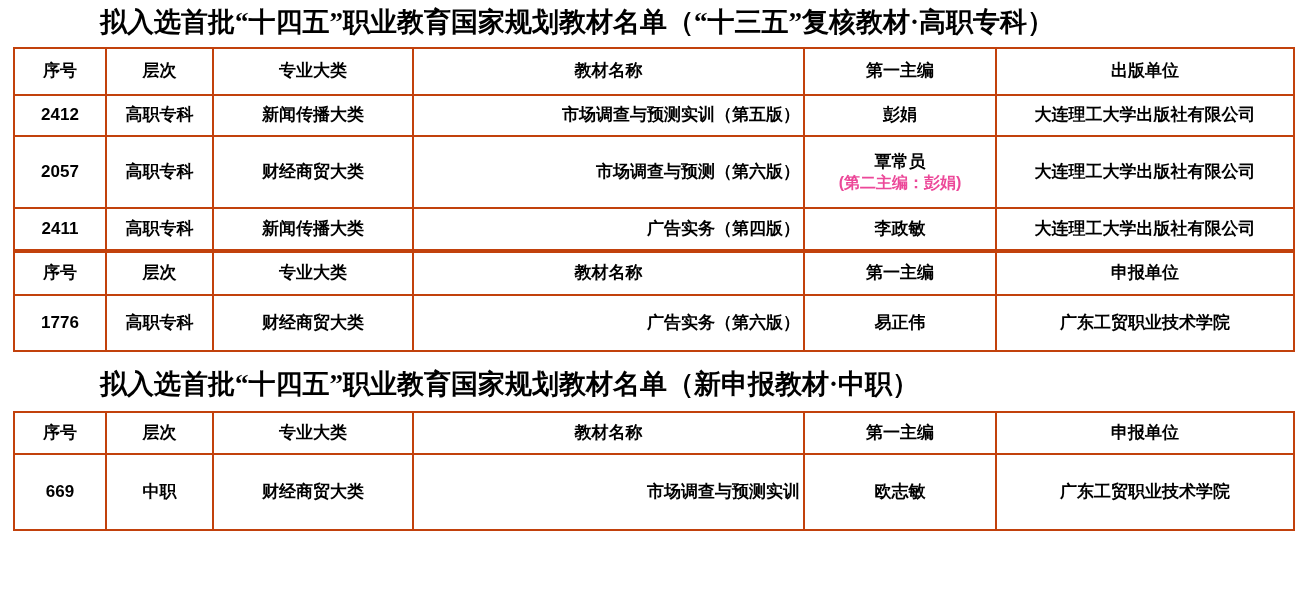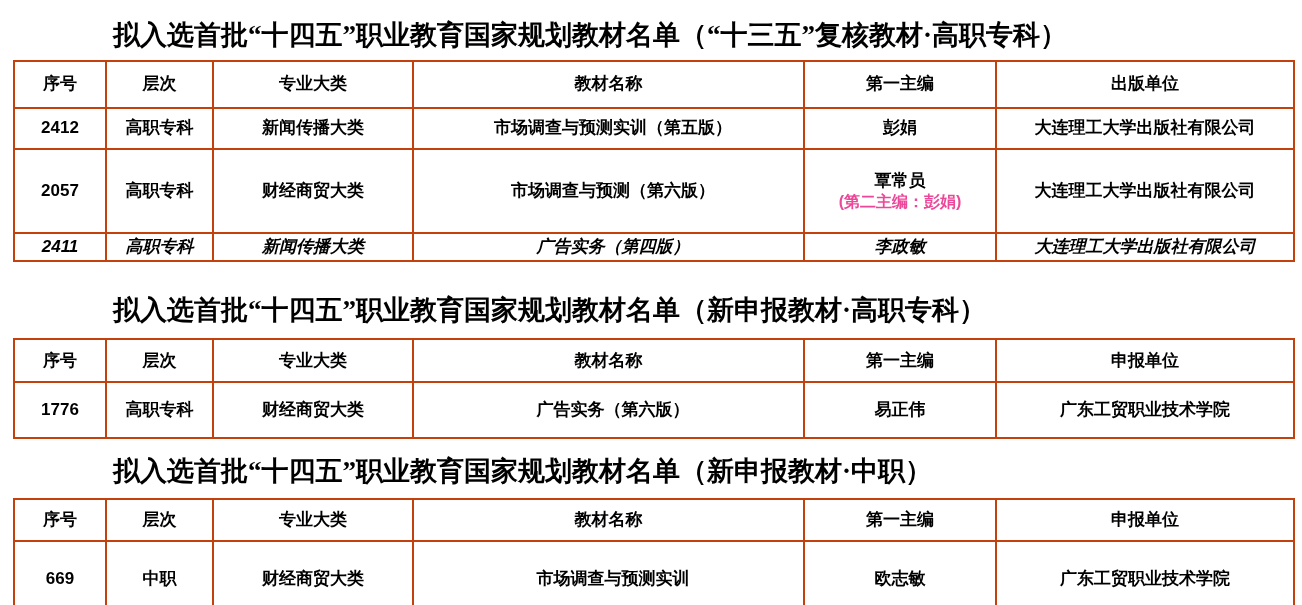--- a/index.html
+++ b/index.html
@@ -1,39 +1,39 @@
 <!DOCTYPE html>
 <html><head>
 <meta charset="utf-8">
 <style>
   html,body{margin:0;padding:0;background:#ffffff;}
   body{width:1302px;height:605px;overflow:hidden;color:#000;
        font-family:"Liberation Sans","DejaVu Sans",sans-serif;}
   .section-title{
     font-family:"Liberation Serif","DejaVu Serif",serif;
     font-weight:bold;font-size:27px;line-height:30px;
-    margin:13px;padding-left:100px;white-space:nowrap;
+    margin:0;padding-left:100px;white-space:nowrap;
   }
   .section-1 .section-title{padding-top:7px;margin-bottom:10px;}
   .section-2 .section-title{margin-top:33px;margin-bottom:13px;}
   .section-3 .section-title{margin-top:17px;margin-bottom:12px;}
 
   table.tbl{border-collapse:collapse;table-layout:fixed;width:1280px;margin-left:13px;}
   .tbl th,.tbl td{
     border:2px solid #c2410c;box-sizing:border-box;
     font-weight:bold;font-size:17px;line-height:1.3;
     text-align:center;vertical-align:middle;padding:2px 3px;
   }
-  .tbl td.name{text-align:center;padding-left:12px;}
+  .tbl td.name{text-align:right;padding-left:12px;}
   .editor-note{color:#ec4899;font-size:16px;}
 
   .section-1 tr.hdr{height:47px;}
   .section-1 tbody tr:nth-child(1){height:41px;}
-  .section-1 tbody tr:nth-child(2){height:84px;}
-  .section-1 tbody tr:nth-child(3){height:28px;font-style:italic;}
+  .section-1 tbody tr:nth-child(2){height:72px;}
+  .section-1 tbody tr:nth-child(3){height:42px;}
   .section-2 tr.hdr{height:43px;}
   .section-2 tbody tr{height:56px;margin-left:48px;}
   .section-3 tr.hdr{height:42px;}
   .section-3 tbody tr{height:76px;}
 </style>
 </head>
 <body>
 
 <div id="sections">
   <section class="section section-1">
@@ -87,21 +87,20 @@
             <td>
               <div>李政敏</div>
             </td>
             <td>大连理工大学出版社有限公司</td>
           </tr>
         </tbody>
     </table>
   </section>
 
   <section class="section section-2">
-    <h2 class="section-title">拟入选首批“十四五”职业教育国家规划教材名单（新申报教材·高职专科）</h2>
     <table class="tbl">
       <colgroup>
         <col style="width:92px">
         <col style="width:107px">
         <col style="width:200px">
         <col style="width:391px">
         <col style="width:192px">
         <col style="width:298px">
       </colgroup>
       <thead>

